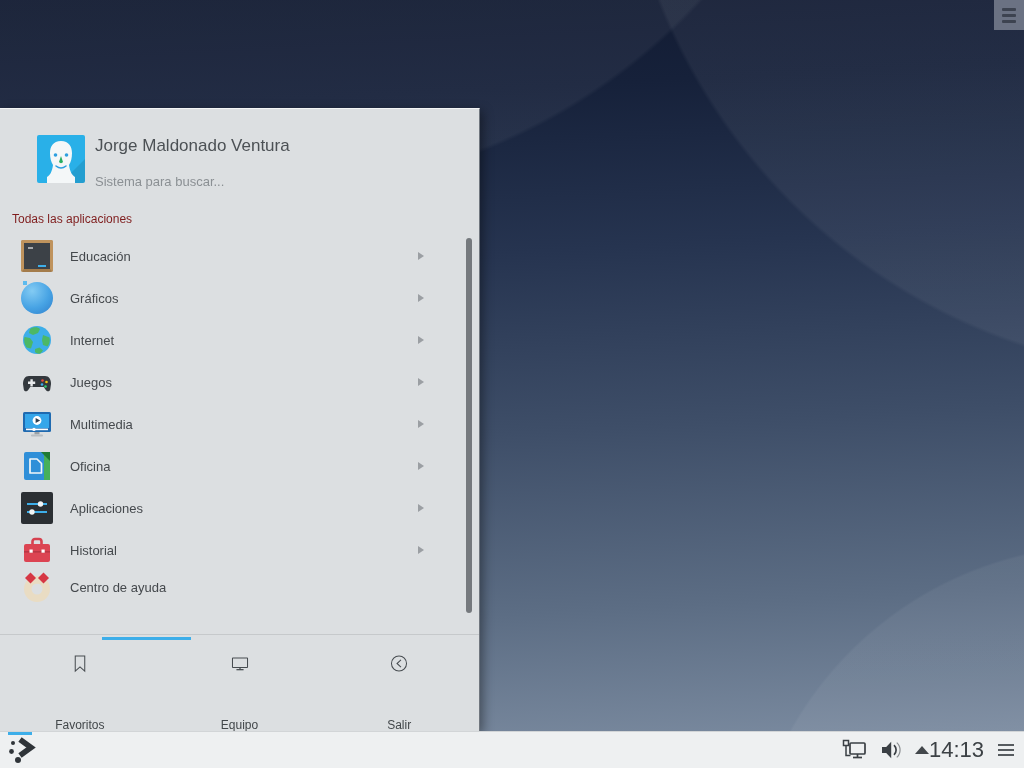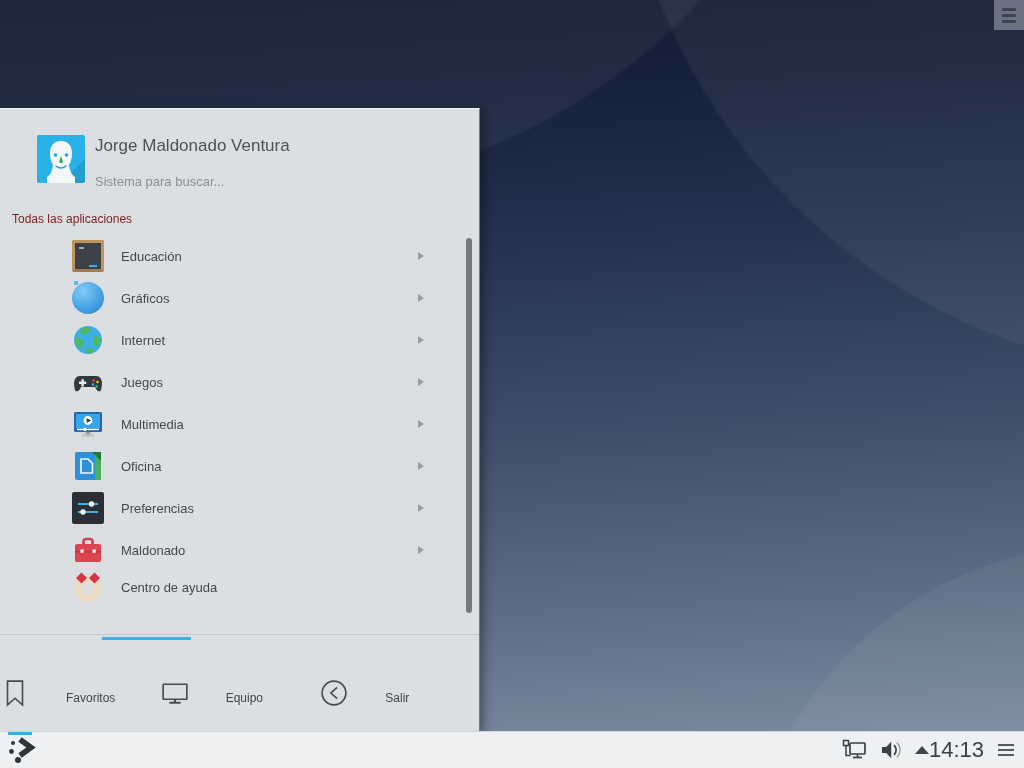--- a/index.html
+++ b/index.html
@@ -30,36 +30,36 @@
     box-shadow:3px 3px 10px rgba(0,0,0,0.4); }
 
   .k-header { position:absolute; left:0; top:0; width:100%; height:100px;padding-left:35px; }
   .avatar { position:absolute; left:37px; top:26px; width:48px; height:48px;
     background:#29b0e8; border-radius:2px; overflow:hidden; }
   .user-name { position:absolute; left:95px; top:27px; font-size:17px; color:#4c5155; }
   .search-hint { position:absolute; left:95px; top:65px; font-size:13px; color:#8b9094; }
   .section-label { position:absolute; left:12px; top:103px; font-size:12px; color:#7f1d1d; }
 
   .app-list { position:absolute; left:0; top:126px; width:100%; height:399px; overflow:hidden; }
-  .app-row { display:flex; align-items:center; height:42px; padding-left:72px;
+  .app-row { display:flex; align-items:center; height:42px; padding-left:21px;
     position:relative; cursor:pointer; }
   .app-row.clipped { margin-top:-5px;text-align:right; }
   .app-icon { width:32px; height:32px; flex:0 0 32px; position:relative; }
   .app-label { margin-left:17px; font-size:13px; color:#45494d; }
   .row-arrow { position:absolute; right:55px; top:50%; margin-top:-4px; width:0; height:0;
     border-left:6px solid #9b9fa3; border-top:4px solid transparent; border-bottom:4px solid transparent; }
 
   .scrollbar { position:absolute; left:466px; top:129px; width:6px; height:375px;
     background:#75797d; border-radius:3px; cursor:pointer; }
 
   .tab-divider { position:absolute; left:0; top:525px; width:100%; height:1px; background:#c6c9cb; }
   .tab-indicator { position:absolute; left:102px; top:528px; width:89px; height:3px; }
 
   .tab-bar { position:absolute; left:0; top:529px; width:100%; height:94px; display:flex; }
-  .tab { flex:1 1 0; display:flex; flex-direction:row; align-items:center;
+  .tab { flex:1 1 0; display:flex; flex-direction:column; align-items:center;
     padding-top:16px; cursor:pointer;gap:36px; }
   .tab svg { display:block; }
   .tab-label { margin-top:9px; font-size:12px; color:#42474a; }
 
   
   .ic-edu { background:#3c4147; border:3px solid #bf935d; border-bottom-color:#a47c4b; border-radius:2px; }
   .ic-edu::after { content:''; position:absolute; bottom:2px; right:4px; width:8px; height:2px; background:#3daee9; }
   .ic-edu::before { content:''; position:absolute; top:4px; left:4px; width:5px; height:2px; background:rgba(255,255,255,0.55); }
 
   .ic-graphics { border-radius:50%;
@@ -190,36 +190,36 @@
 
     <div class="app-row">
       <div class="app-icon ic-settings">
         <svg width="32" height="32" viewBox="0 0 32 32">
           <line x1="6" y1="12" x2="26" y2="12" stroke="#3daee9" stroke-width="2"></line>
           <circle cx="19.5" cy="12" r="2.7" fill="#f2f4f5"></circle>
           <line x1="6" y1="20" x2="26" y2="20" stroke="#3daee9" stroke-width="2"></line>
           <circle cx="11" cy="20" r="2.7" fill="#f2f4f5"></circle>
         </svg>
       </div>
-      <div class="app-label">Preferencias</div>
+      <div class="app-label">Aplicaciones</div>
       <div class="row-arrow"></div>
     </div>
 
 
     <div class="app-row">
       <div class="app-icon ic-utilities">
         <svg width="32" height="32" viewBox="0 0 32 32">
           <path d="M11.5 11 V7.5 a2.5 2.5 0 0 1 2.5 -2.5 h4 a2.5 2.5 0 0 1 2.5 2.5 V11" fill="none" stroke="#d6414f" stroke-width="2.6"></path>
           <rect x="3" y="10" width="26" height="18" rx="2" fill="#dc4452"></rect>
           <rect x="3" y="17" width="26" height="1.6" fill="#b93845"></rect>
           <rect x="8.5" y="15.5" width="3.2" height="3.2" fill="#fff"></rect>
           <rect x="20.5" y="15.5" width="3.2" height="3.2" fill="#fff"></rect>
         </svg>
       </div>
-      <div class="app-label">Maldonado</div>
+      <div class="app-label">Historial</div>
       <div class="row-arrow"></div>
     </div>
 
     <div class="app-row clipped">
       <div class="app-icon">
         <svg width="32" height="32" viewBox="0 0 32 32">
           <circle cx="16" cy="18" r="13" fill="#e9dcc3"></circle>
           <circle cx="16" cy="18" r="5.5" fill="#dcdfe1"></circle>
           <path d="M9.5 1.5 l5.5 5.5 -5.5 5.5 -5.5 -5.5 z" fill="#d63744"></path>
           <path d="M22.5 1.5 l5.5 5.5 -5.5 5.5 -5.5 -5.5 z" fill="#d63744"></path>

